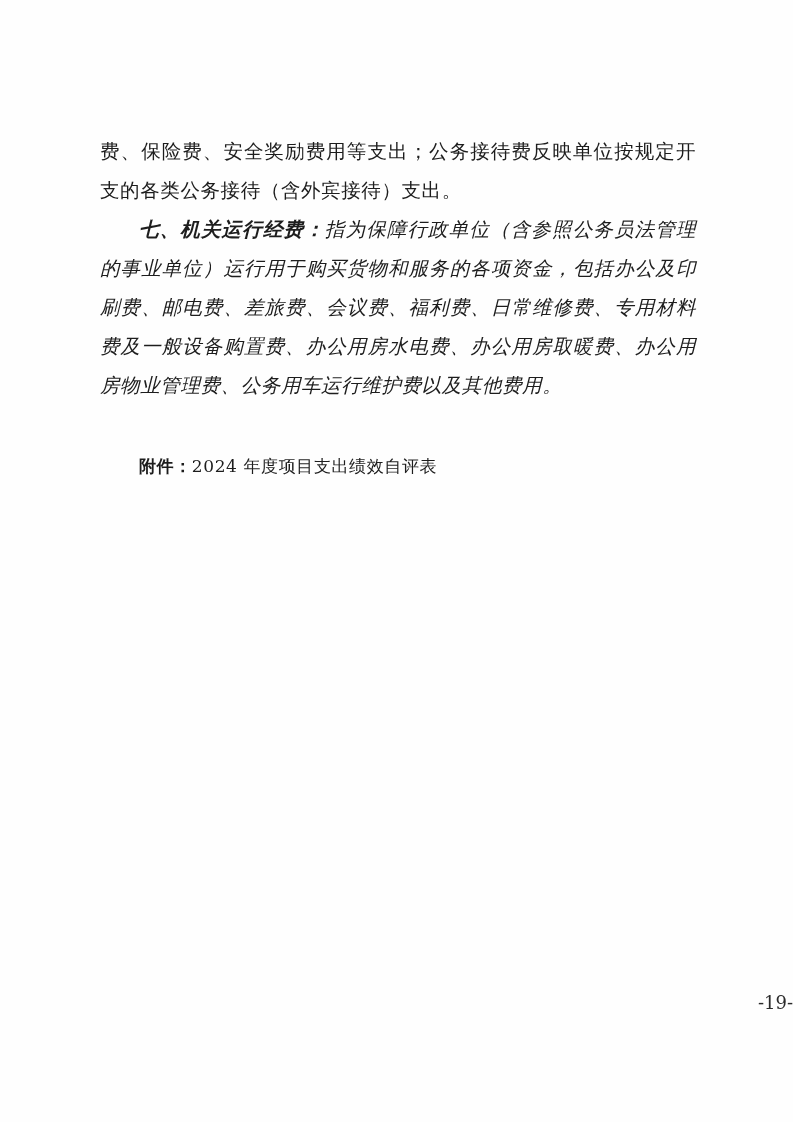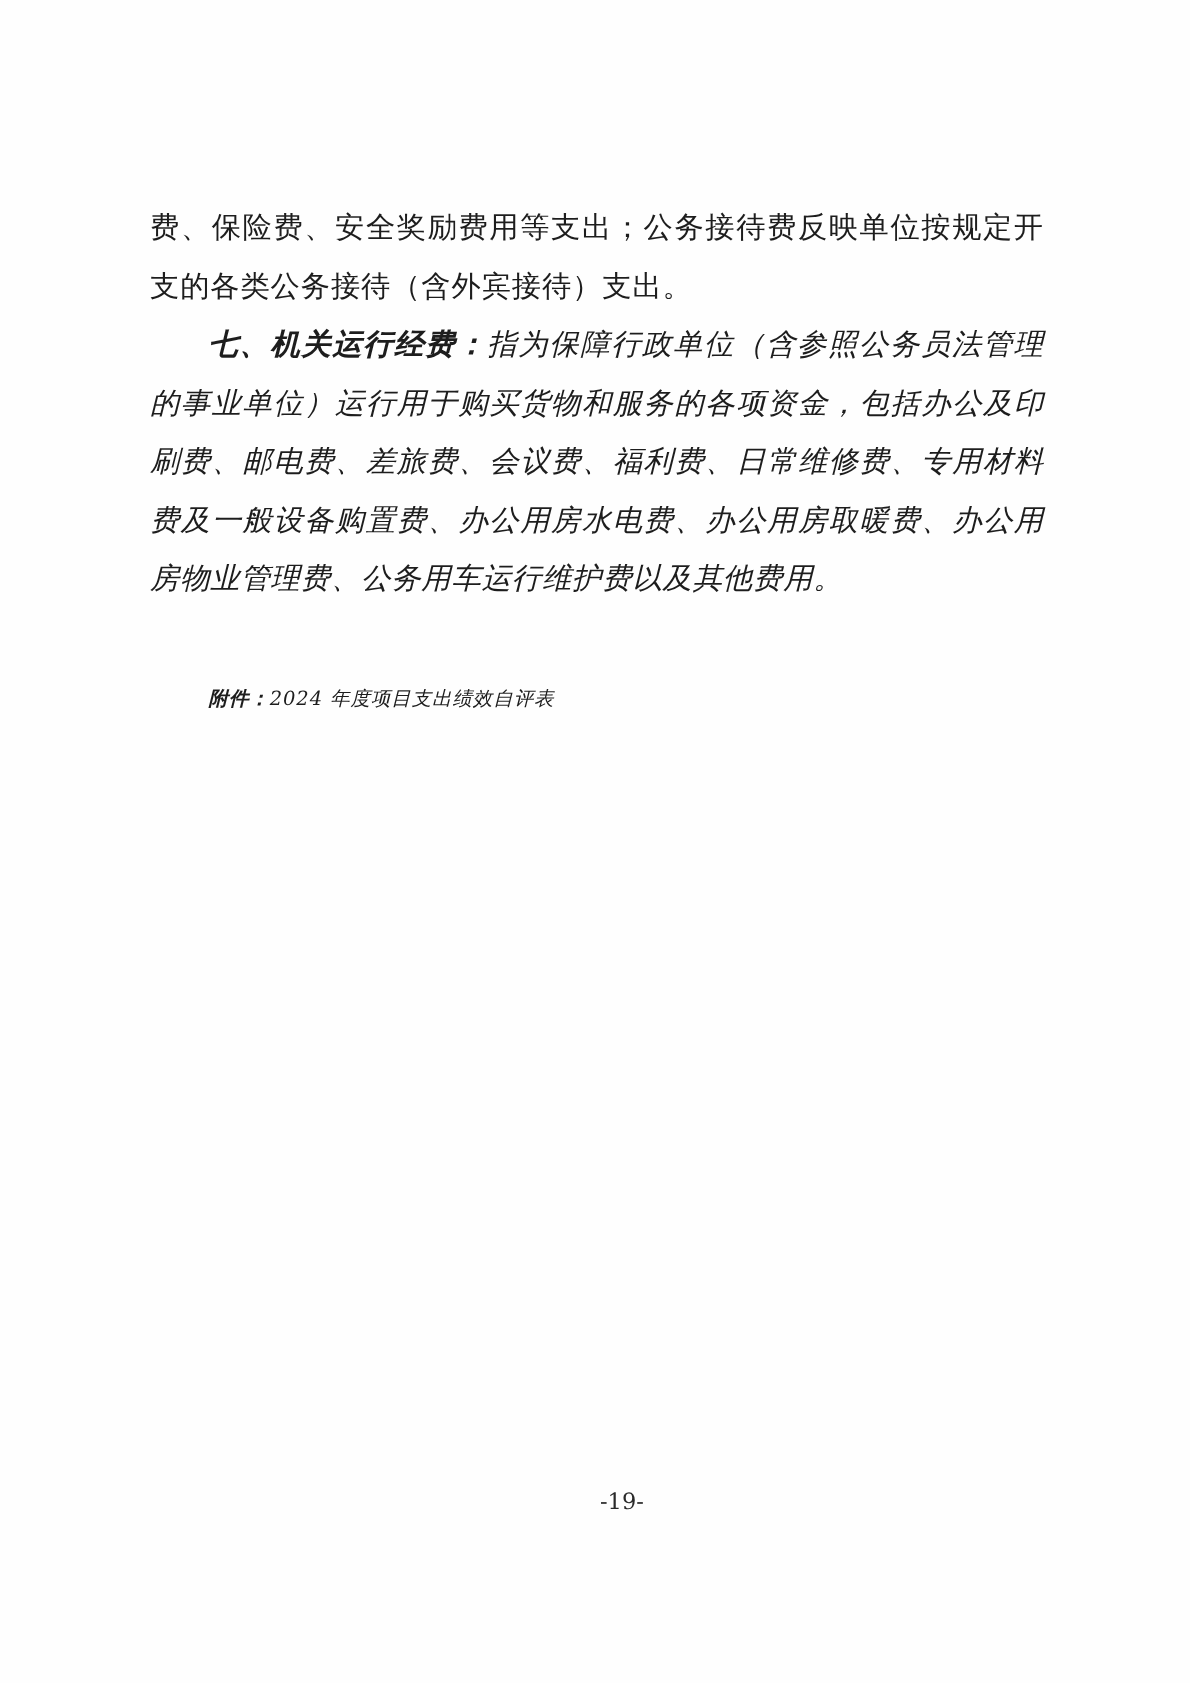--- a/index.html
+++ b/index.html
@@ -43,39 +43,38 @@
     text-indent: 39px;
     font-style: italic;
   }
   .para.gap-top {
     margin-top: 0px;
   }
   .bold-lead {
     font-weight: bold;
   }
   .attachment {
-    font-size: 13px;
+    font-size: 17px;
     line-height: 39px;
     text-indent: 39px;
     margin: 0;
     margin-top: 42px;
     color: #1d1d1d;
     letter-spacing: 0.6px;
-    font-style: italic;
   }
   .attachment .label {
     font-weight: bold;
   }
   .page-number {
     position: absolute;
     left: 0;
     top: 992px;
     width: 793px;
-    text-align: left;
-    font-size: 15px;
+    text-align: right;
+    font-size: 18px;
     color: #2a2a2a;
     font-family: "DejaVu Serif", "Liberation Serif", serif;
   }
   .page-number-inner {
     display: inline-block;
     margin-left: 400px;
   }
 </style>
 </head>
 <body>

